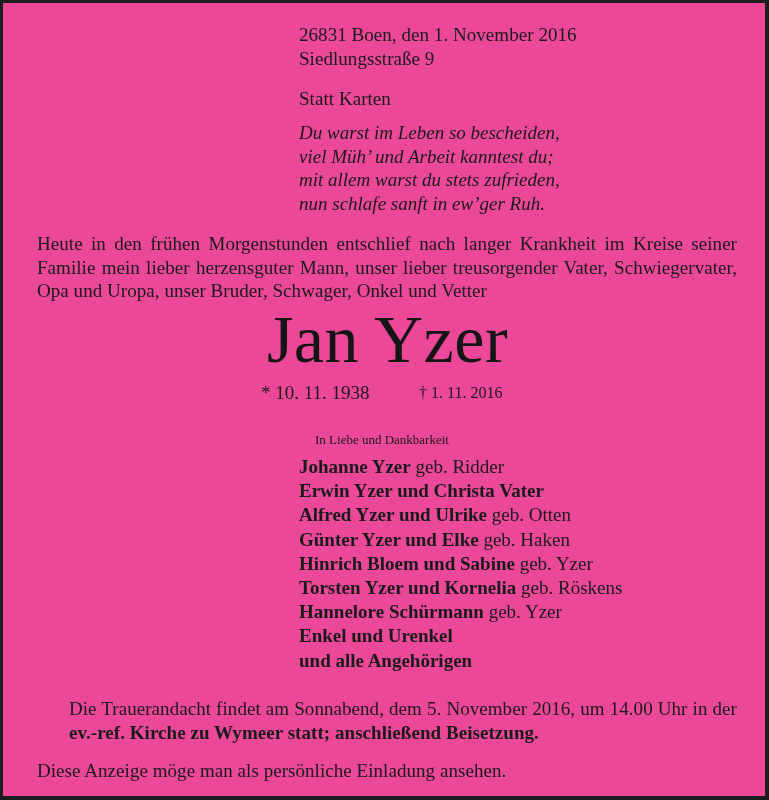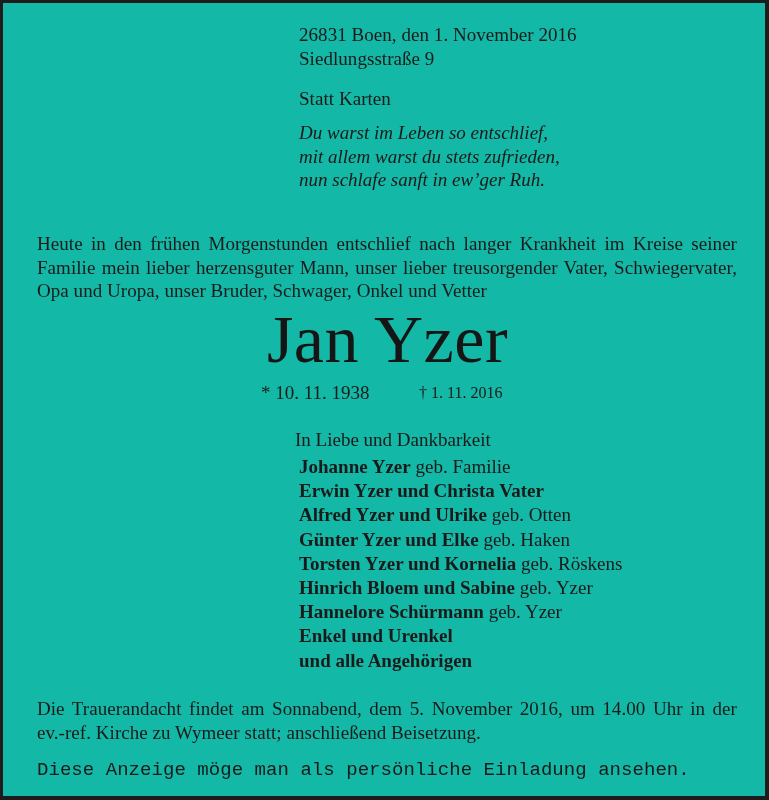--- a/index.html
+++ b/index.html
@@ -17,21 +17,21 @@
     }
     .frame {
       position: absolute;
       left: 0; top: 0;
       width: 769px; height: 800px;
       box-sizing: border-box;
       border-top: 3px solid #1c1c1c;
       border-left: 3px solid #1c1c1c;
       border-right: 4px solid #1c1c1c;
       border-bottom: 4px solid #1c1c1c;
-      background: #14b8a6;
+      background: #ec4899;
     }
     .block {
       position: absolute;
       white-space: nowrap;
     }
     .body-text {
       font-size: 19px;
       line-height: 23.5px;
       letter-spacing: 0.05px;
     }
@@ -77,85 +77,85 @@
       font-size: 19px;
       line-height: 24px;
     }
     .dates-death {
       left: 416px;
       top: 378px;
       font-size: 16px;
       line-height: 24px;
     }
     .family-intro {
-      left: 292px;
+      left: 312px;
       top: 425px;
-      font-size: 19px;
+      font-size: 13px;
       line-height: 24px;
     }
     .family {
       left: 296px;
       top: 452px;
       font-size: 19px;
       line-height: 24.2px;
     }
     .family .row { display: block; }
     .family .bold { font-weight: bold; }
     .service {
       left: 34px;
       top: 694px;
       width: 700px;
       white-space: normal;
     }
-    .service .line { display: block; text-align: justify; text-align-last: justify; }
-    .service .line.last { text-align-last: left; }
+    .service .line { display: block; text-align: justify; text-align-last: justify; margin-left: 32px; }
+    .service .line.last { text-align-last: left; font-weight: bold; }
     .invite {
       left: 34px;
       top: 756px;
-      font-family: Liberation Mono, monospace;
     }
   </style>
 </head>
 <body>
 
 <div class="frame">
 
   <div class="block body-text header">
     <span class="line">26831 Boen, den 1. November 2016</span>
     <span class="line">Siedlungsstraße 9</span>
   </div>
 
   <div class="block body-text statt">Statt Karten</div>
 
   <div class="block poem">
-    <span class="line">Du warst im Leben so entschlief,</span>
+    <span class="line">Du warst im Leben so bescheiden,</span>
+    <span class="line">viel Müh’ und Arbeit kanntest du;</span>
     <span class="line">mit allem warst du stets zufrieden,</span>
     <span class="line">nun schlafe sanft in ew’ger Ruh.</span>
   </div>
 
   <div class="block body-text intro">
     <span class="line">Heute in den frühen Morgenstunden entschlief nach langer Krankheit im Kreise seiner</span>
     <span class="line">Familie mein lieber herzensguter Mann, unser lieber treusorgender Vater, Schwiegervater,</span>
     <span class="line last">Opa und Uropa, unser Bruder, Schwager, Onkel und Vetter</span>
   </div>
 
   <div class="block name">Jan Yzer</div>
 
   <div class="block dates-birth">* 10. 11. 1938</div>
   <div class="block dates-death">† 1. 11. 2016</div>
 
   <div class="block family-intro">In Liebe und Dankbarkeit</div>
 
   <div class="block family">
-    <span class="row"><span class="bold">Johanne Yzer</span><span> geb. Familie</span></span>
+    <span class="row"><span class="bold">Johanne Yzer</span><span> geb. Ridder</span></span>
     <span class="row"><span class="bold">Erwin Yzer und Christa Vater</span><span></span></span>
     <span class="row"><span class="bold">Alfred Yzer und Ulrike</span><span> geb. Otten</span></span>
     <span class="row"><span class="bold">Günter Yzer und Elke</span><span> geb. Haken</span></span>
+    <span class="row"><span class="bold">Hinrich Bloem und Sabine</span><span> geb. Yzer</span></span>
     <span class="row"><span class="bold">Torsten Yzer und Kornelia</span><span> geb. Röskens</span></span>
-    <span class="row"><span class="bold">Hinrich Bloem und Sabine</span><span> geb. Yzer</span></span>
     <span class="row"><span class="bold">Hannelore Schürmann</span><span> geb. Yzer</span></span>
     <span class="row"><span class="bold">Enkel und Urenkel</span><span></span></span>
     <span class="row"><span class="bold">und alle Angehörigen</span><span></span></span>
   </div>
 
   <div class="block body-text service">
     <span class="line">Die Trauerandacht findet am Sonnabend, dem 5. November 2016, um 14.00 Uhr in der</span>
     <span class="line last">ev.-ref. Kirche zu Wymeer statt; anschließend Beisetzung.</span>
   </div>
 

